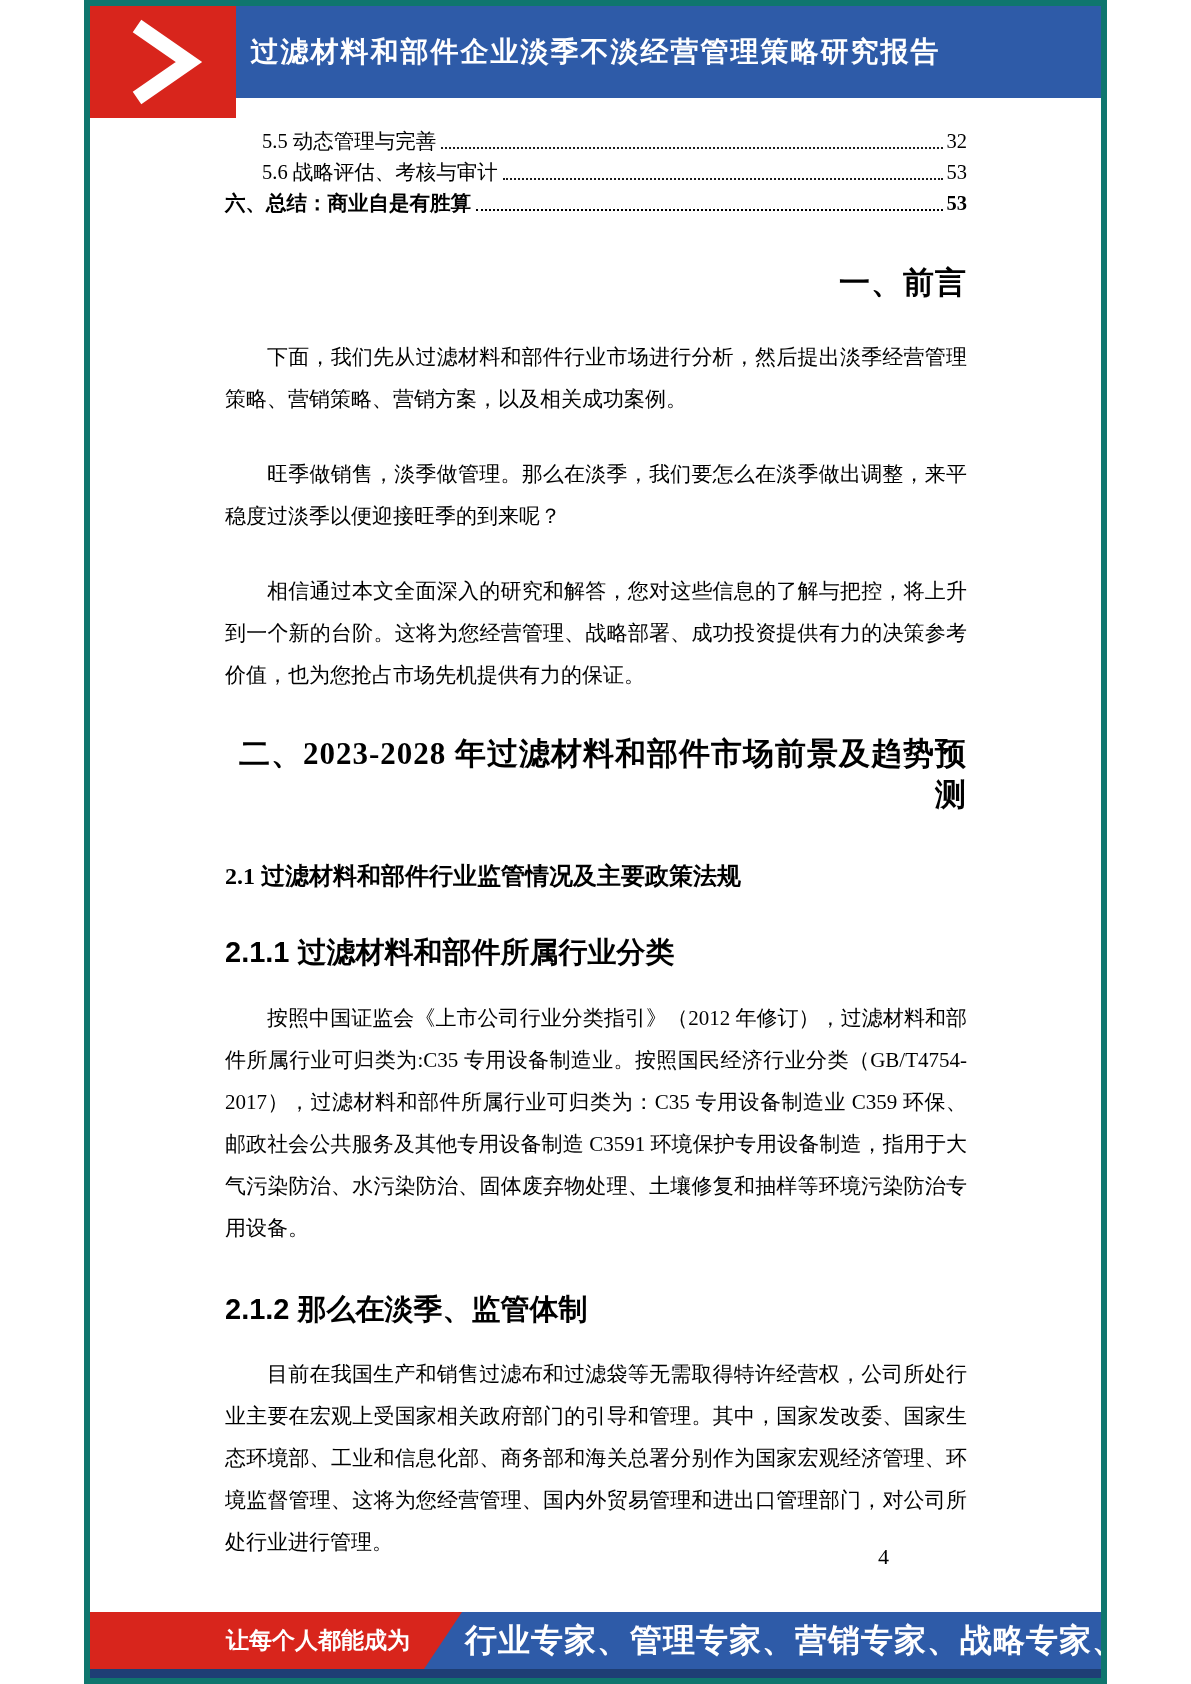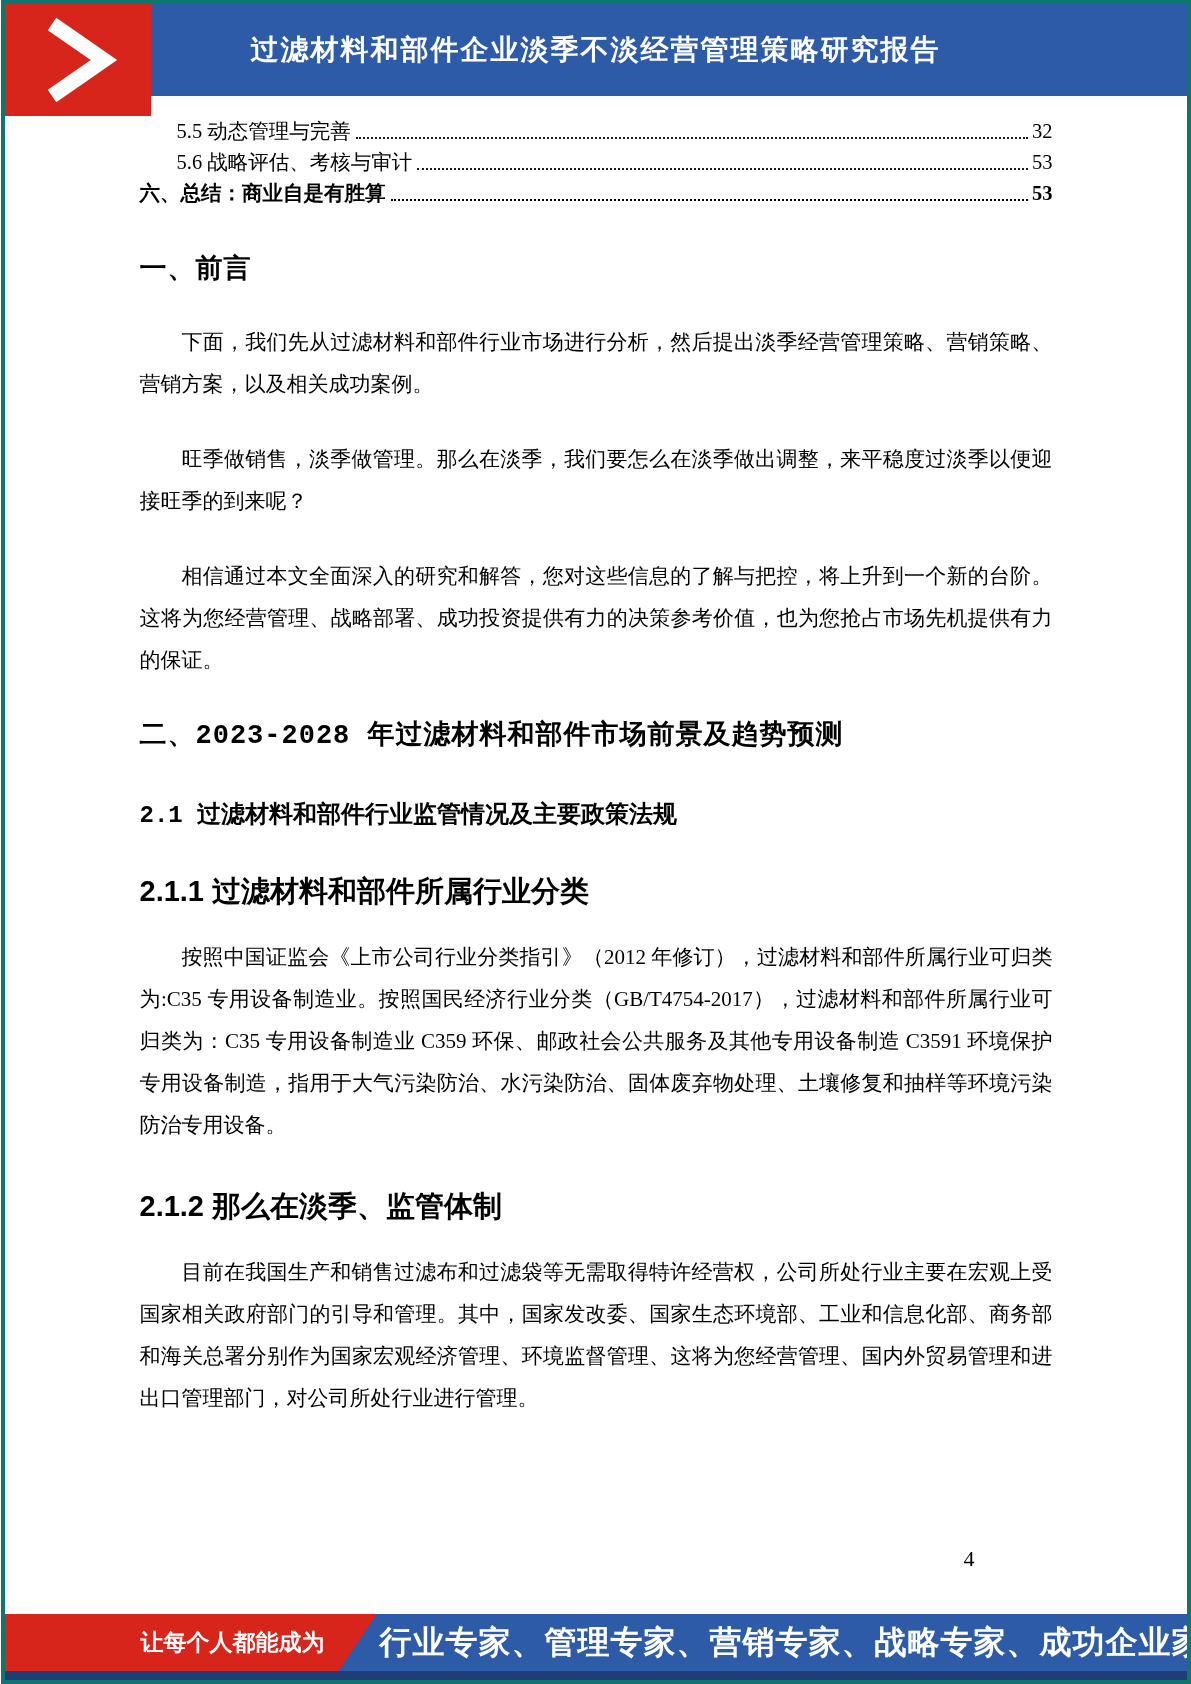--- a/index.html
+++ b/index.html
@@ -1,25 +1,25 @@
 <!DOCTYPE html>
 <html><head>
 <meta charset="utf-8">
 <style>
   html, body { margin: 0; padding: 0; background: #ffffff; }
   .page {
     position: relative;
-    width: 1190px;
+    width: 1023px;
     height: 1684px;
     margin: 0 auto;
     background: #ffffff;
     overflow: hidden;
     color: #000;
     font-family: "Liberation Serif", "DejaVu Serif", serif;
-    border: 4px solid #0f766e;
+    border: 6px solid #0f766e;
     box-sizing: border-box;
   }
 
   
   .banner {
     position: absolute;
     top: 0; left: 0; right: 0;
     height: 92px;
     background: #2e5ba8;
     display: flex;
@@ -45,21 +45,21 @@
     align-items: center;
     justify-content: center;
     z-index: 2;
   }
   .corner svg { display: block; }
 
   
   .content {
     position: absolute;
     top: 92px; left: 0; right: 0;
-    padding: 20px 134px 0 135px;
+    padding: 28px 134px 0 135px;
   }
 
   
   .toc-row {
     display: flex;
     align-items: flex-end;
     font-size: 20.5px;
     line-height: 31px;
     white-space: nowrap;
   }
@@ -68,30 +68,31 @@
   .toc-leader {
     flex: 1 1 auto;
     min-width: 24px;
     border-bottom: 2.4px dotted #1b1b1b;
     margin: 0 4px 8px 5px;
   }
   .toc-row.bold .toc-leader { border-bottom-width: 2.8px; border-bottom-color: #000; }
 
   
   .h-big {
-    font-family: Liberation Mono, monospace;
-    font-weight: 700;
-    font-size: 27px;
+    font-family: Liberation Serif, serif;
+    font-weight: 700;
+    font-size: 31px;
     line-height: 1.3;
     letter-spacing: 1px;
     margin: 44px 0 0 0;
+    text-align: right;
   }
   .h-big.market { margin-top: 38px; }
   .h-mid {
-    font-family: Liberation Mono, monospace;
+    font-family: Liberation Serif, serif;
     font-weight: 700;
     font-size: 24px;
     line-height: 1.3;
     margin: 46px 0 0 0;
   }
   .h-small {
     font-family: "Liberation Sans", "DejaVu Sans", sans-serif;
     font-weight: 700;
     font-size: 29px;
     line-height: 1.3;

